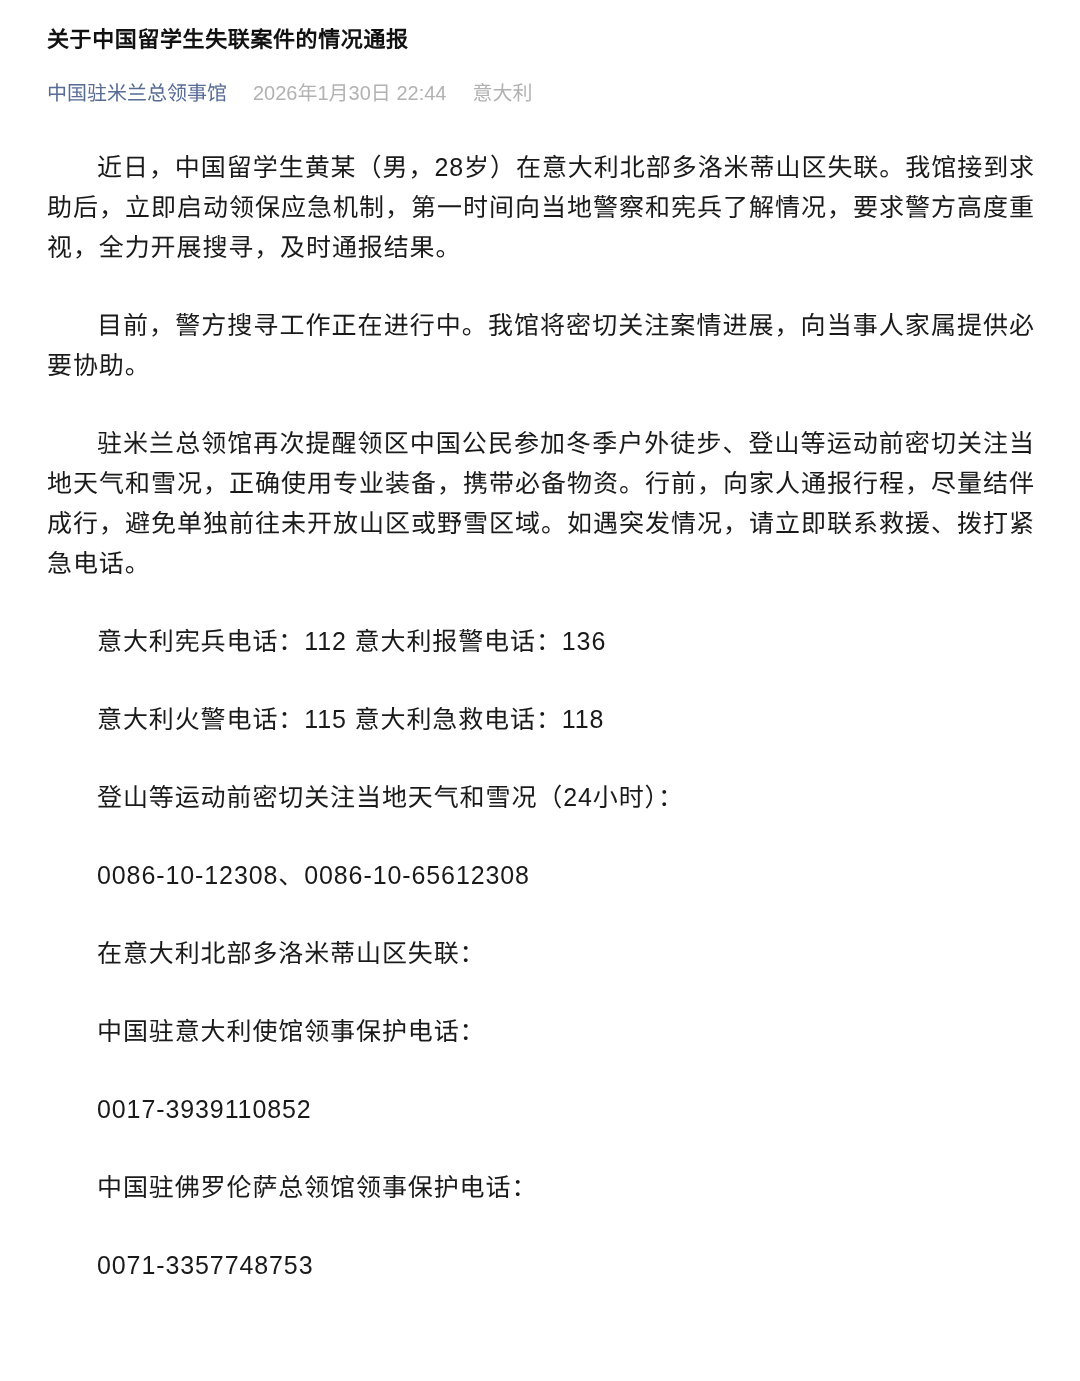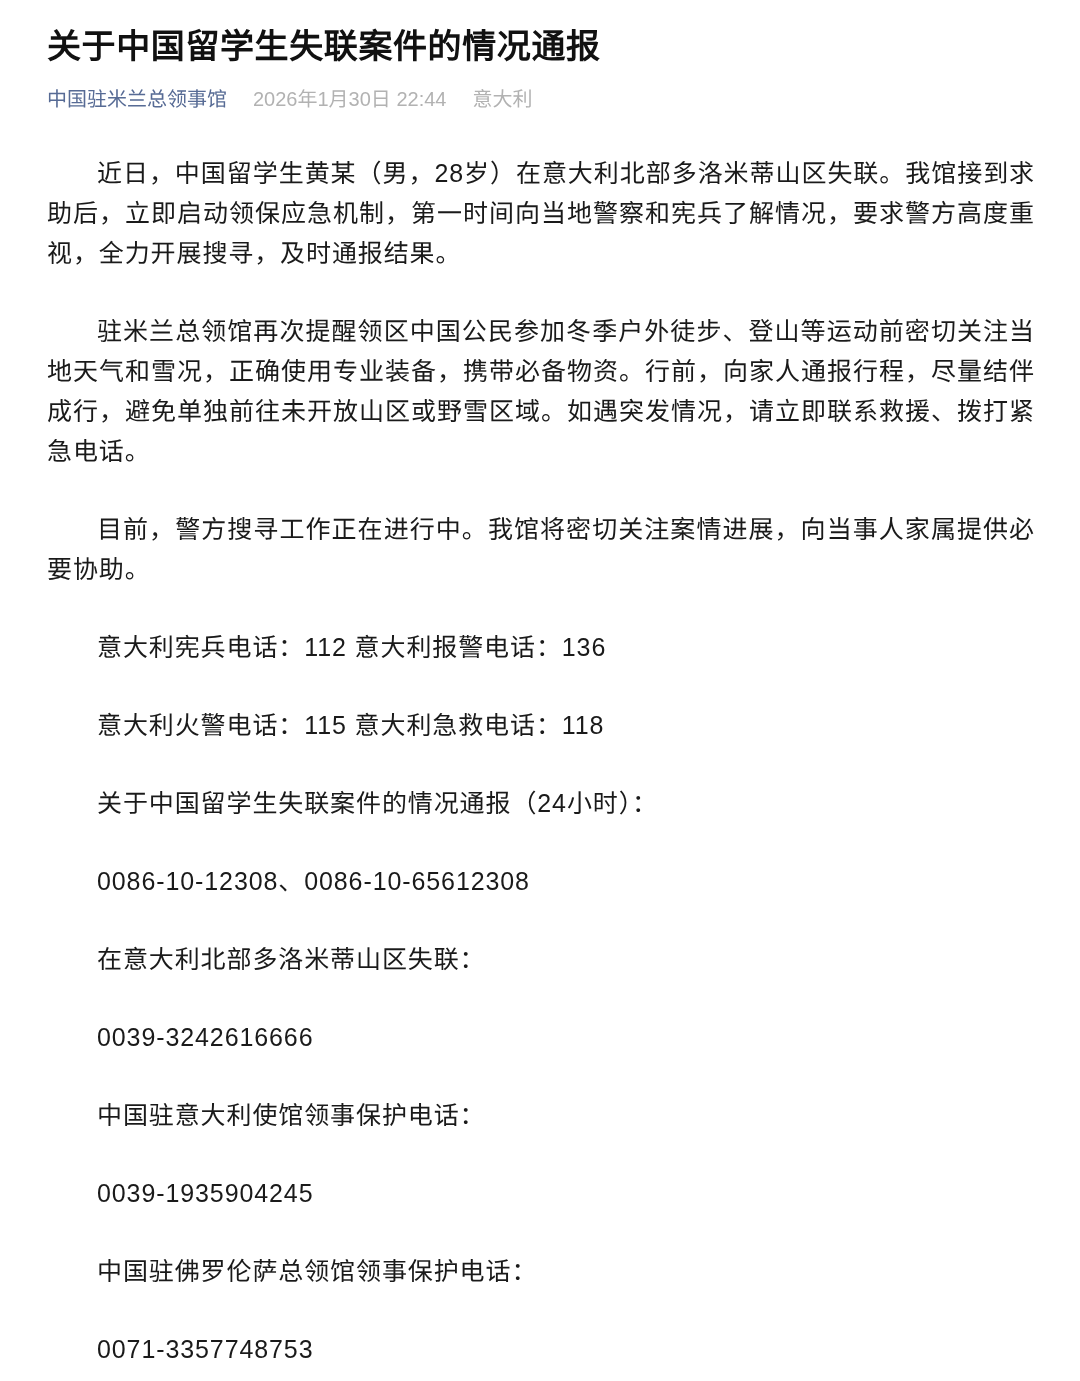--- a/index.html
+++ b/index.html
@@ -17,22 +17,22 @@
   }
   body {
     width: 1080px;
     min-height: 1381px;
     font-family: "Liberation Sans", "DejaVu Sans", sans-serif;
   }
   .article {
     padding: 12px 45px 24px 47px;
   }
   .article-title {
-    margin: 14px 0 20px 0;
-    font-size: 34px;
+    margin: 8px 0 20px 0;
+    font-size: 22px;
     line-height: 40px;
     font-weight: 700;
     letter-spacing: 0.6px;
     color: var(--title-text);
   }
   .byline {
     display: flex;
     align-items: baseline;
     gap: 26px;
     font-size: 20px;
@@ -68,27 +68,26 @@
   <h1 class="article-title">关于中国留学生失联案件的情况通报</h1>
 
   <div class="byline">
     <a class="source-link">中国驻米兰总领事馆</a>
     <span class="meta">2026年1月30日 22:44</span>
     <span class="meta">意大利</span>
   </div>
 
   <div class="content">
     <p>近日，中国留学生黄某（男，28岁）在意大利北部多洛米蒂山区失联。我馆接到求助后，立即启动领保应急机制，第一时间向当地警察和宪兵了解情况，要求警方高度重视，全力开展搜寻，及时通报结果。</p>
+    <p>目前，警方搜寻工作正在进行中。我馆将密切关注案情进展，向当事人家属提供必要协助。</p>
     <p>驻米兰总领馆再次提醒领区中国公民参加冬季户外徒步、登山等运动前密切关注当地天气和雪况，正确使用专业装备，携带必备物资。行前，向家人通报行程，尽量结伴成行，避免单独前往未开放山区或野雪区域。如遇突发情况，请立即联系救援、拨打紧急电话。</p>
-    <p>目前，警方搜寻工作正在进行中。我馆将密切关注案情进展，向当事人家属提供必要协助。</p>
     <p>意大利宪兵电话：112 意大利报警电话：136</p>
     <p>意大利火警电话：115 意大利急救电话：118</p>
-    <p>关于中国留学生失联案件的情况通报（24小时）：</p>
+    <p>登山等运动前密切关注当地天气和雪况（24小时）：</p>
     <p>0086-10-12308、0086-10-65612308</p>
     <p>在意大利北部多洛米蒂山区失联：</p>
-    <p>0039-3242616666</p>
     <p>中国驻意大利使馆领事保护电话：</p>
-    <p>0039-1935904245</p>
+    <p>0017-3939110852</p>
     <p>中国驻佛罗伦萨总领馆领事保护电话：</p>
     <p>0071-3357748753</p>
   </div>
 
 </div>
 
 </body></html>

